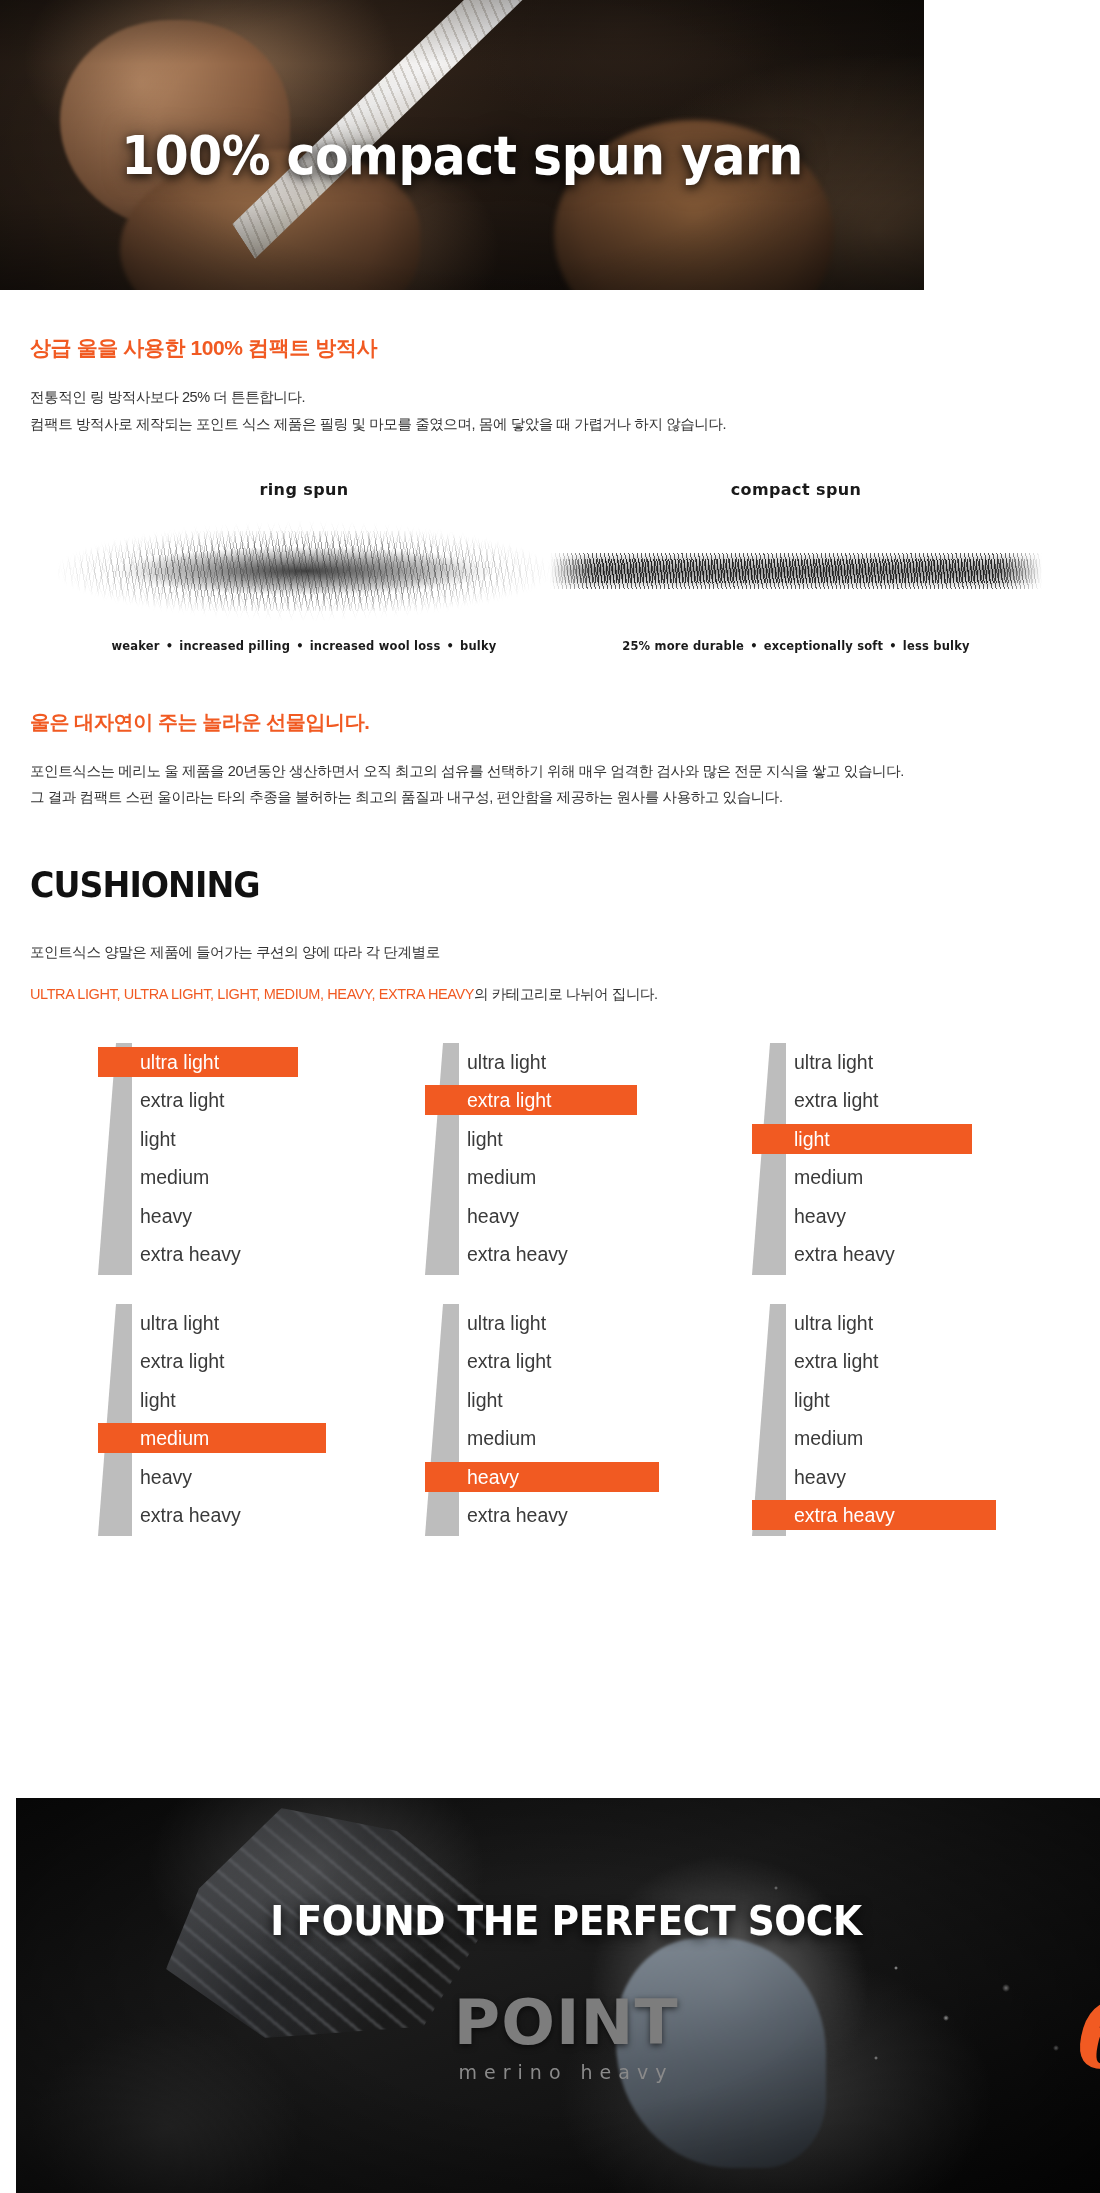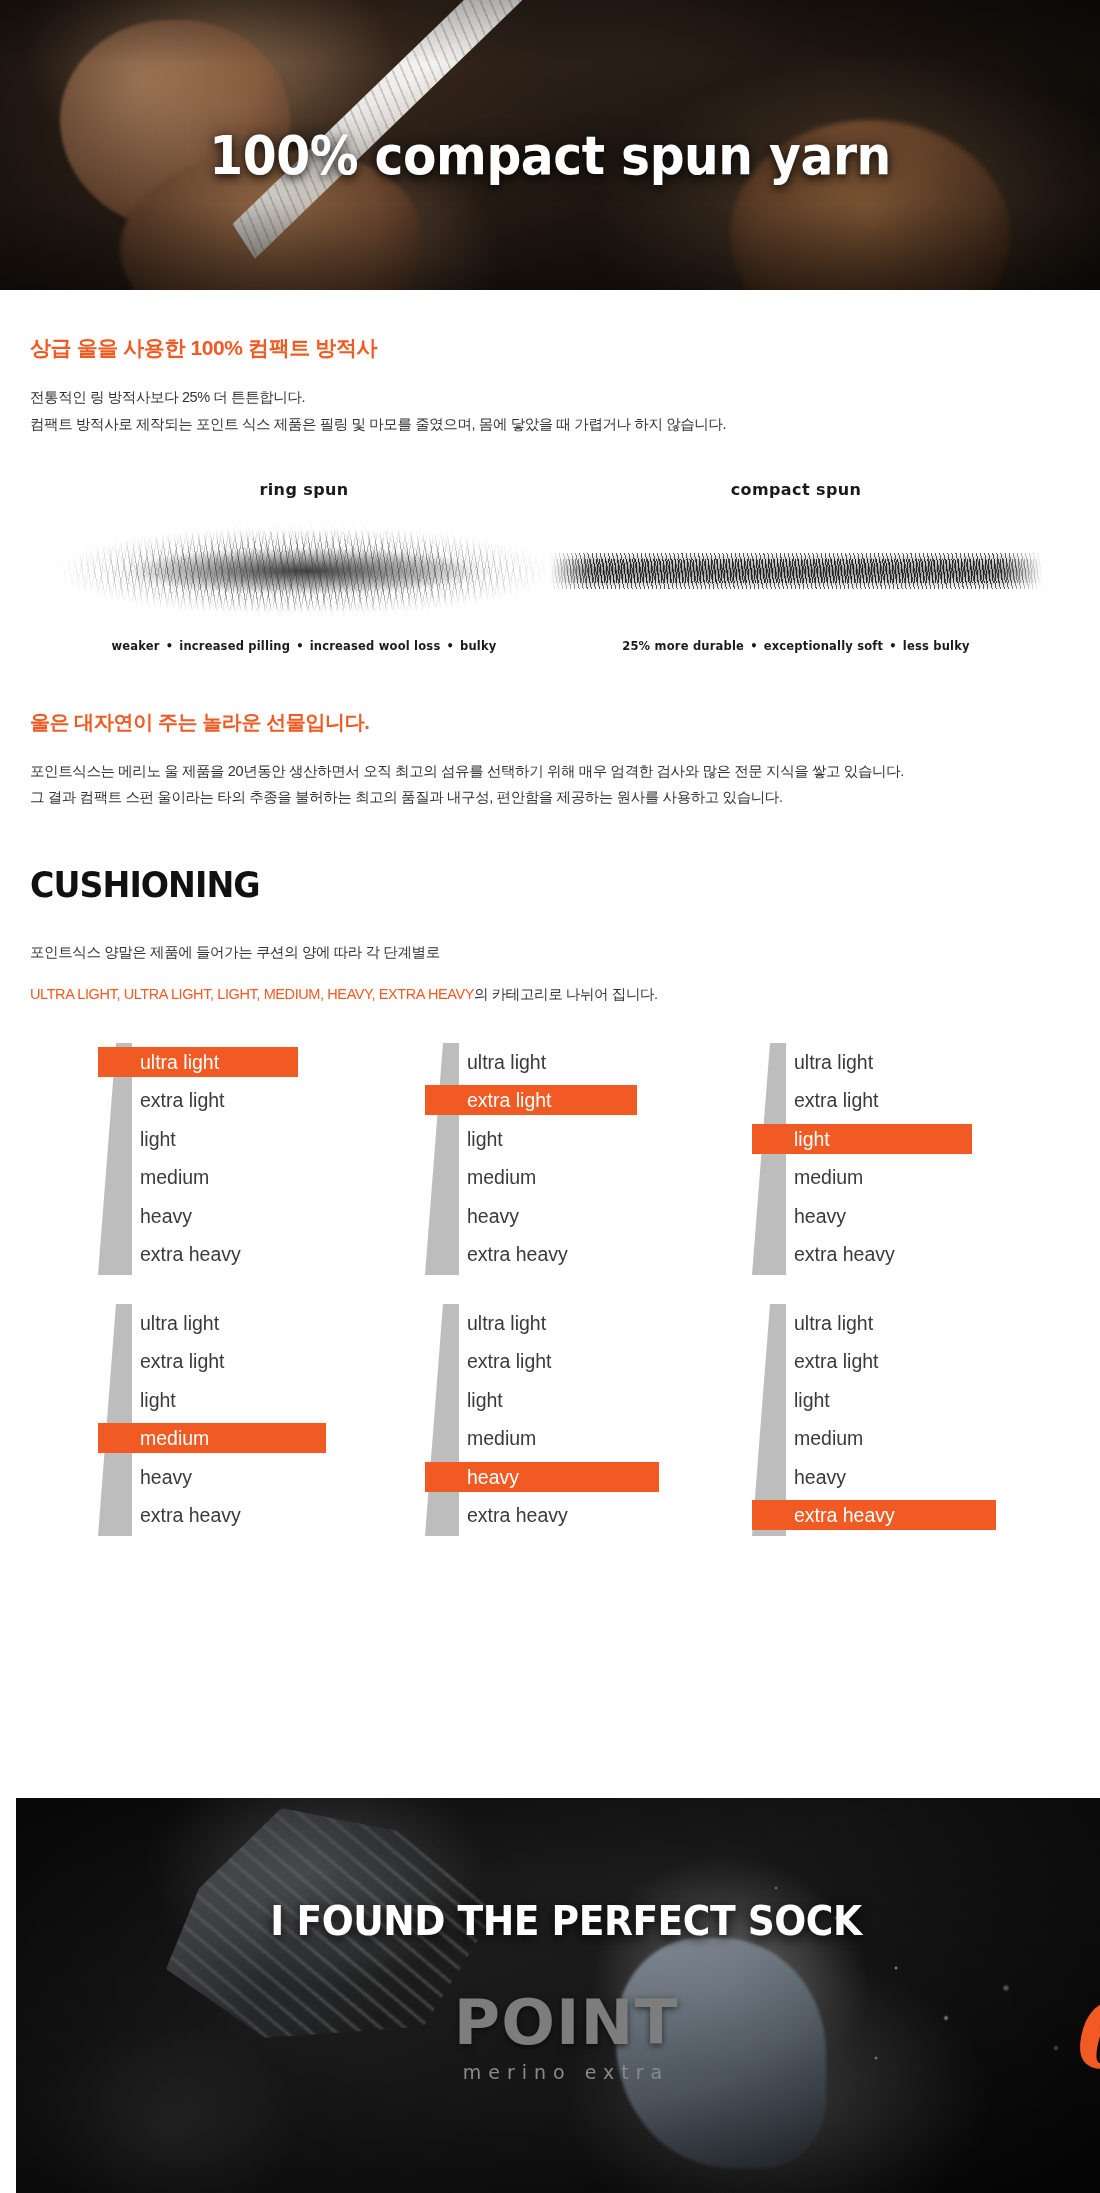--- a/index.html
+++ b/index.html
@@ -12,21 +12,21 @@
     width: 1100px;
     height: 2193px;
     position: relative;
     overflow: hidden;
     background: #fff;
   }
 
   
   .hero {
     position: relative;
-    width: 1100px;
+    width: 924px;
     height: 290px;
     overflow: hidden;
     background: #ec4899;
   }
   .hero-photo {
     position: absolute;
     inset: 0;
     background:
       radial-gradient(ellipse 300px 200px at 210px 60px, #8a6a4e 0%, rgba(60,42,30,0) 62%),
       radial-gradient(ellipse 260px 180px at 330px 250px, #7a5b42 0%, rgba(40,28,20,0) 65%),
@@ -579,18 +579,18 @@
     <div class="footer-crystal"></div>
     <div class="footer-boot"></div>
     <div class="footer-sock"></div>
     <div class="footer-splash"></div>
     <div class="footer-vig"></div>
     <div class="footer-title">I FOUND THE PERFECT SOCK</div>
     <div class="logo-wrap">
       <div style="position:relative; display:inline-block;">
         <div class="logo-main">POINT</div>
         <div class="logo-six">6</div>
-        <div class="logo-sub">merino extra</div>
+        <div class="logo-sub">merino heavy</div>
       </div>
     </div>
   </div>
 
 </div>
 
 </body></html>

